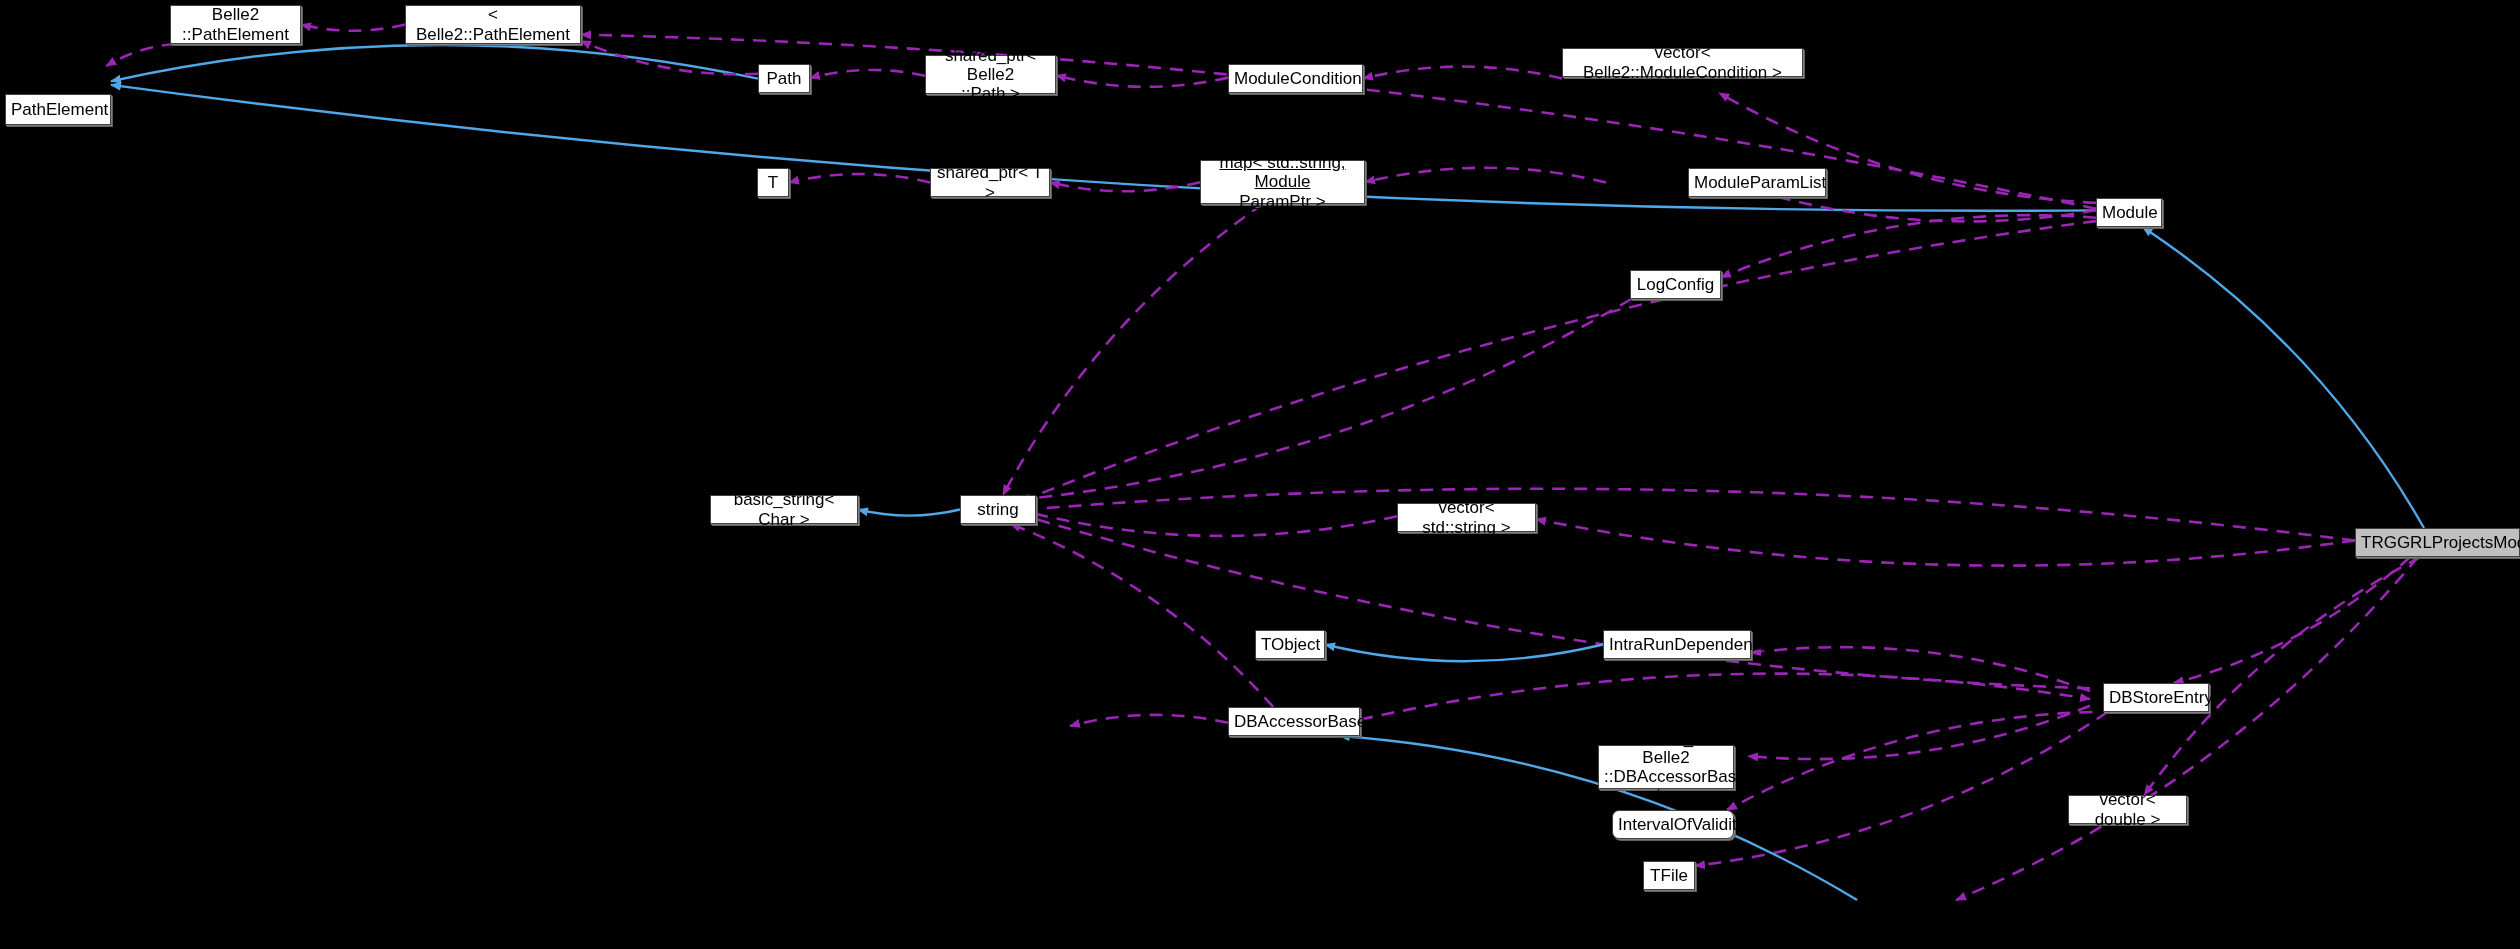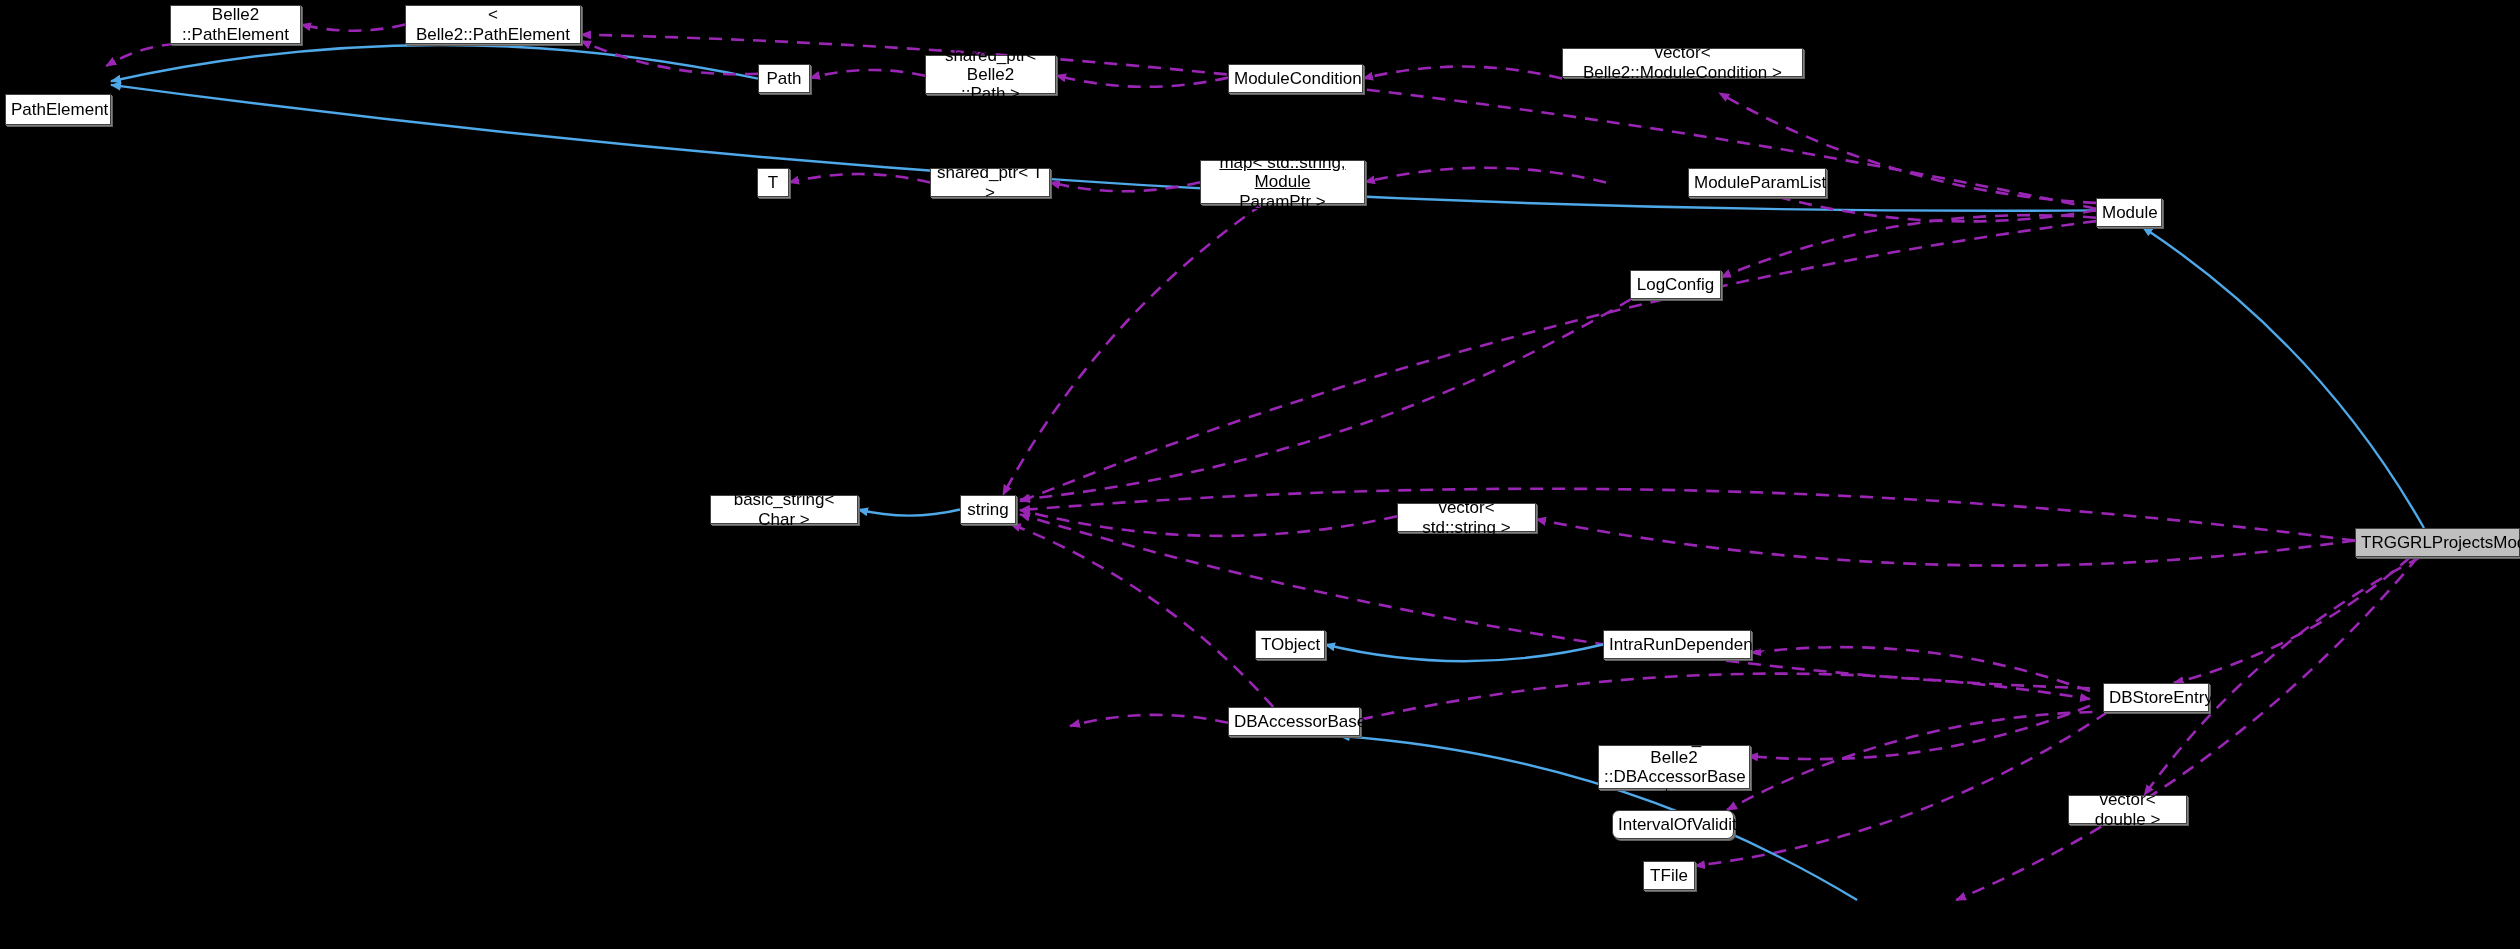--- a/index.html
+++ b/index.html
@@ -120,26 +120,26 @@
       <div class="node" style="left: 1228px; top: 64px; width: 135px; height: 29px;"><span class="label">ModuleCondition</span></div>
       <div class="node" style="left: 1562px; top: 48px; width: 241px; height: 29px;"><span class="label">vector&lt; Belle2::ModuleCondition &gt;</span></div>
       <div class="node" style="left: 757px; top: 168px; width: 32px; height: 29px;"><span class="label">T</span></div>
       <div class="node" style="left: 930px; top: 168px; width: 120px; height: 29px;"><span class="label">shared_ptr&lt; T &gt;</span></div>
       <div class="node" style="left: 1200px; top: 160px; width: 165px; height: 44px; text-decoration: underline;"><span class="label">map&lt; std::string, Module
 ParamPtr &gt;</span></div>
       <div class="node" style="left: 1688px; top: 168px; width: 138px; height: 29px;"><span class="label">ModuleParamList</span></div>
       <div class="node" style="left: 2096px; top: 198px; width: 66px; height: 29px;"><span class="label">Module</span></div>
       <div class="node" style="left: 1630px; top: 270px; width: 91px; height: 29px;"><span class="label">LogConfig</span></div>
       <div class="node" style="left: 710px; top: 495px; width: 148px; height: 29px;"><span class="label">basic_string&lt; Char &gt;</span></div>
-      <div class="node" style="left: 960px; top: 495px; width: 56px; height: 29px;"><span class="label">string</span></div>
+      <div class="node" style="left: 960px; top: 495px; width: 76px; height: 29px;"><span class="label">string</span></div>
       <div class="node" style="left: 1397px; top: 503px; width: 139px; height: 29px;"><span class="label">vector&lt; std::string &gt;</span></div>
       <div class="node highlight" style="left: 2355px; top: 528px; width: 165px; height: 29px;"><span class="label">TRGGRLProjectsModule</span></div>
       <div class="node" style="left: 1255px; top: 630px; width: 70px; height: 29px;"><span class="label">TObject</span></div>
       <div class="node" style="left: 1603px; top: 630px; width: 148px; height: 29px;"><span class="label">IntraRunDependency</span></div>
       <div class="node" style="left: 2090px; top: 683px; width: 106px; height: 29px; margin-left: 13px;"><span class="label">DBStoreEntry</span></div>
       <div class="node" style="left: 1228px; top: 707px; width: 132px; height: 29px;"><span class="label">DBAccessorBase</span></div>
-      <div class="node" style="left: 1598px; top: 745px; width: 152px; height: 44px;"><span class="label">unordered_set&lt; Belle2
+      <div class="node" style="left: 1598px; top: 745px; width: 136px; height: 44px;"><span class="label">unordered_set&lt; Belle2
 ::DBAccessorBase * &gt;</span></div>
       <div class="node" style="left: 1612px; top: 810px; width: 122px; height: 29px; border-radius: 7px;"><span class="label">IntervalOfValidity</span></div>
       <div class="node" style="left: 2068px; top: 795px; width: 119px; height: 29px;"><span class="label">vector&lt; double &gt;</span></div>
       <div class="node" style="left: 1643px; top: 861px; width: 52px; height: 29px;"><span class="label">TFile</span></div>
     </div>
 </div>
 
 </body></html>

